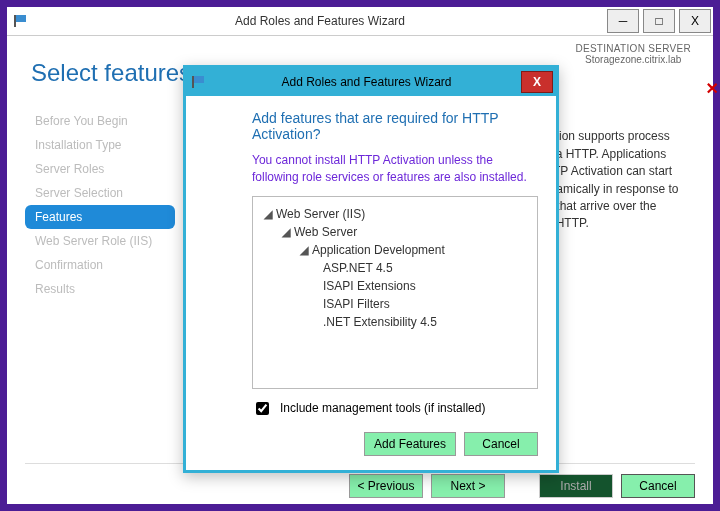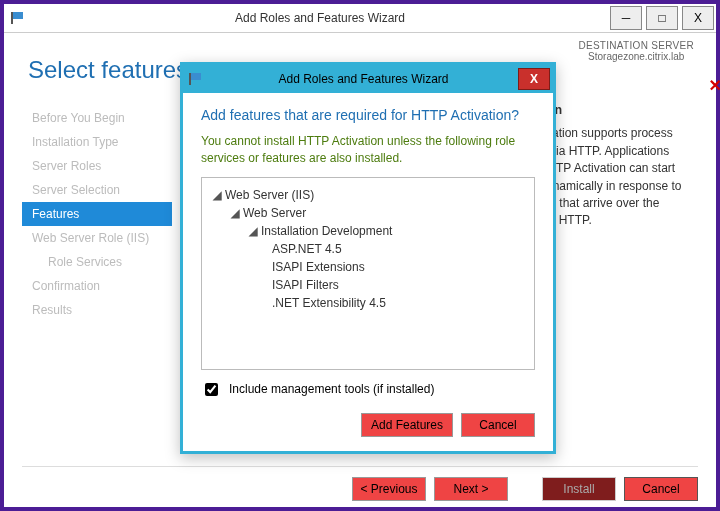--- a/index.html
+++ b/index.html
@@ -1,46 +1,46 @@
 <!DOCTYPE html>
 <html><head>
 <meta charset="utf-8">
 <style>
   html, body { margin:0; padding:0; font-family: "Segoe UI", Tahoma, sans-serif; font-size:12px; background:#fff; }
-  .window { width:720px; height:511px; border:4px solid #4c1d95; background:#fff; position:relative; box-sizing:border-box; }
+  .window { width:720px; height:511px; border:7px solid #4c1d95; background:#fff; position:relative; box-sizing:border-box; }
   .titlebar { height:28px; background:#fff; border-bottom:1px solid #ccc; display:flex; align-items:center; }
   .titlebar .icon-slot { width:28px; display:flex; justify-content:center; }
   .titlebar .title-text { flex:1; text-align:center; font-size:12px; color:#333; }
   .win-controls { display:flex; }
   .win-btn { width:30px; height:22px; border:1px solid #888; background:#eee; margin:2px 2px; display:flex; align-items:center; justify-content:center; font-size:12px; cursor:default; }
   .content-area { position:absolute; top:28px; left:0; right:0; bottom:0; padding:14px 18px; box-sizing:border-box; }
   .page-title { color:#1f6fb2; font-size:24px; font-weight:300; margin:10px 0 18px 6px; }
   .dest-server { position:absolute; top:8px; right:22px; text-align:center; font-size:10px; color:#666; }
   .dest-server .label { text-transform:uppercase; letter-spacing:.3px; }
   .close-x { position:absolute; top:44px; right:-6px; color:#d40000; font-size:16px; font-weight:bold; }
   .body-row { display:flex; height:370px; }
   .nav { width:150px; padding-top:4px; }
   .nav-item { padding:5px 10px; color:#bcbcbc; font-size:12px; }
   .nav-item.indent { padding-left:26px; }
-  .nav-item.active { background:#1f8ad8; color:#fff; }
+  .nav-item.active { background:#1f8ad8; color:#fff;border-radius:6px; }
   .right-desc { font-size:12px; color:#333; line-height:1.45; padding-left:4px; }
   .right-desc .heading { font-weight:600; margin-bottom:6px; display:block; }
   .bottom-bar { position:absolute; left:18px; right:18px; bottom:6px; border-top:1px solid #ddd; padding-top:10px; display:flex; justify-content:flex-end; gap:8px; }
-  .btn { min-width:74px; height:24px; font-size:12px; border:1px solid #999; background:#ef4444; cursor:default; }
-  .btn.disabled { color:#aaa; border-color:#ccc; background:#7f1d1d; }
+  .btn { min-width:74px; height:24px; font-size:12px; border:1px solid #999; background:#86efac; cursor:default; }
+  .btn.disabled { color:#aaa; border-color:#ccc; background:#14532d; }
   .btn.emph { border-color:#555; }
 
   
   .dialog { position:absolute; left:176px; top:58px; width:370px; background:#fff; border:3px solid #33b0d6; box-shadow:0 4px 14px rgba(0,0,0,.25); }
   .dlg-titlebar { height:28px; background:#33b0d6; display:flex; align-items:center; }
   .dlg-titlebar .title-text { flex:1; text-align:center; color:#000; font-size:12px; }
   .dlg-close { width:30px; height:20px; background:#c9302c; color:#fff; display:flex; align-items:center; justify-content:center; font-weight:bold; margin-right:3px; border:1px solid #7d1c18; }
-  .dlg-body { padding:14px 18px 14px 18px; }
+  .dlg-body { padding:14px 18px 14px 18px;margin-left:48px; }
   .dlg-heading { color:#1f6fb2; font-size:14px; margin-bottom:10px; }
-  .dlg-msg { font-size:12px; color:#4d7c0f; margin-bottom:10px; line-height:1.4; }
+  .dlg-msg { font-size:12px; color:#6d28d9; margin-bottom:10px; line-height:1.4; }
   .tree-box { border:1px solid #bbb; height:175px; padding:8px 10px; font-size:12px; color:#333; overflow:auto;}
   .tree-row { padding:2px 0; white-space:nowrap; }
   .exp { display:inline-block; width:10px; text-align:center; color:#555; margin-right:3px; }
   .checkbox-row { margin-top:10px; display:flex; align-items:center; gap:8px; font-size:12px; }
   .checkbox-row input { accent-color:#000; }
   .dlg-buttons { display:flex; justify-content:flex-end; gap:8px; margin-top:14px; }
 
   .flag-icon { width:14px; height:12px; display:inline-block; position:relative; }
   .flag-icon::before { content:""; position:absolute; left:0; top:0; width:2px; height:12px; background:#555; }
   .flag-icon::after { content:""; position:absolute; left:2px; top:0; width:10px; height:7px; background:#3a8dd0; }
@@ -72,21 +72,20 @@
     <div class="page-title">Select features</div>
 
     <div class="body-row">
       <div class="nav">
         <div class="nav-item">Before You Begin</div>
         <div class="nav-item">Installation Type</div>
         <div class="nav-item">Server Roles</div>
         <div class="nav-item">Server Selection</div>
         <div class="nav-item active">Features</div>
         <div class="nav-item">Web Server Role (IIS)</div>
-        <div class="nav-item indent">Role Services</div>
         <div class="nav-item">Confirmation</div>
         <div class="nav-item">Results</div>
       </div>
       <div style="flex:1"></div>
       <div class="right-desc" style="width:158px">
         <span class="heading">tion</span>
         <span style="white-space:pre-line">tivation supports process
 n via HTTP. Applications
 HTTP Activation can start
 dynamically in response to
@@ -111,21 +110,21 @@
         </div>
       <div class="title-text">Add Roles and Features Wizard</div>
       <div class="dlg-close">X</div>
     </div>
     <div class="dlg-body">
       <div class="dlg-heading">Add features that are required for HTTP Activation?</div>
       <div class="dlg-msg">You cannot install HTTP Activation unless the following role services or features are also installed.</div>
       <div class="tree-box">
         <div class="tree-row" style="padding-left:0"><span class="exp">◢</span><span>Web Server (IIS)</span></div>
         <div class="tree-row" style="padding-left:18px"><span class="exp">◢</span><span>Web Server</span></div>
-        <div class="tree-row" style="padding-left:36px"><span class="exp">◢</span><span>Installation Development</span></div>
+        <div class="tree-row" style="padding-left:36px"><span class="exp">◢</span><span>Application Development</span></div>
         <div class="tree-row" style="padding-left:60px">ASP.NET 4.5</div>
         <div class="tree-row" style="padding-left:60px">ISAPI Extensions</div>
         <div class="tree-row" style="padding-left:60px">ISAPI Filters</div>
         <div class="tree-row" style="padding-left:60px">.NET Extensibility 4.5</div>
       </div>
       <label class="checkbox-row">
         <input type="checkbox" checked="" style="">
         <span>Include management tools (if installed)</span>
       </label>
       <div class="dlg-buttons">

